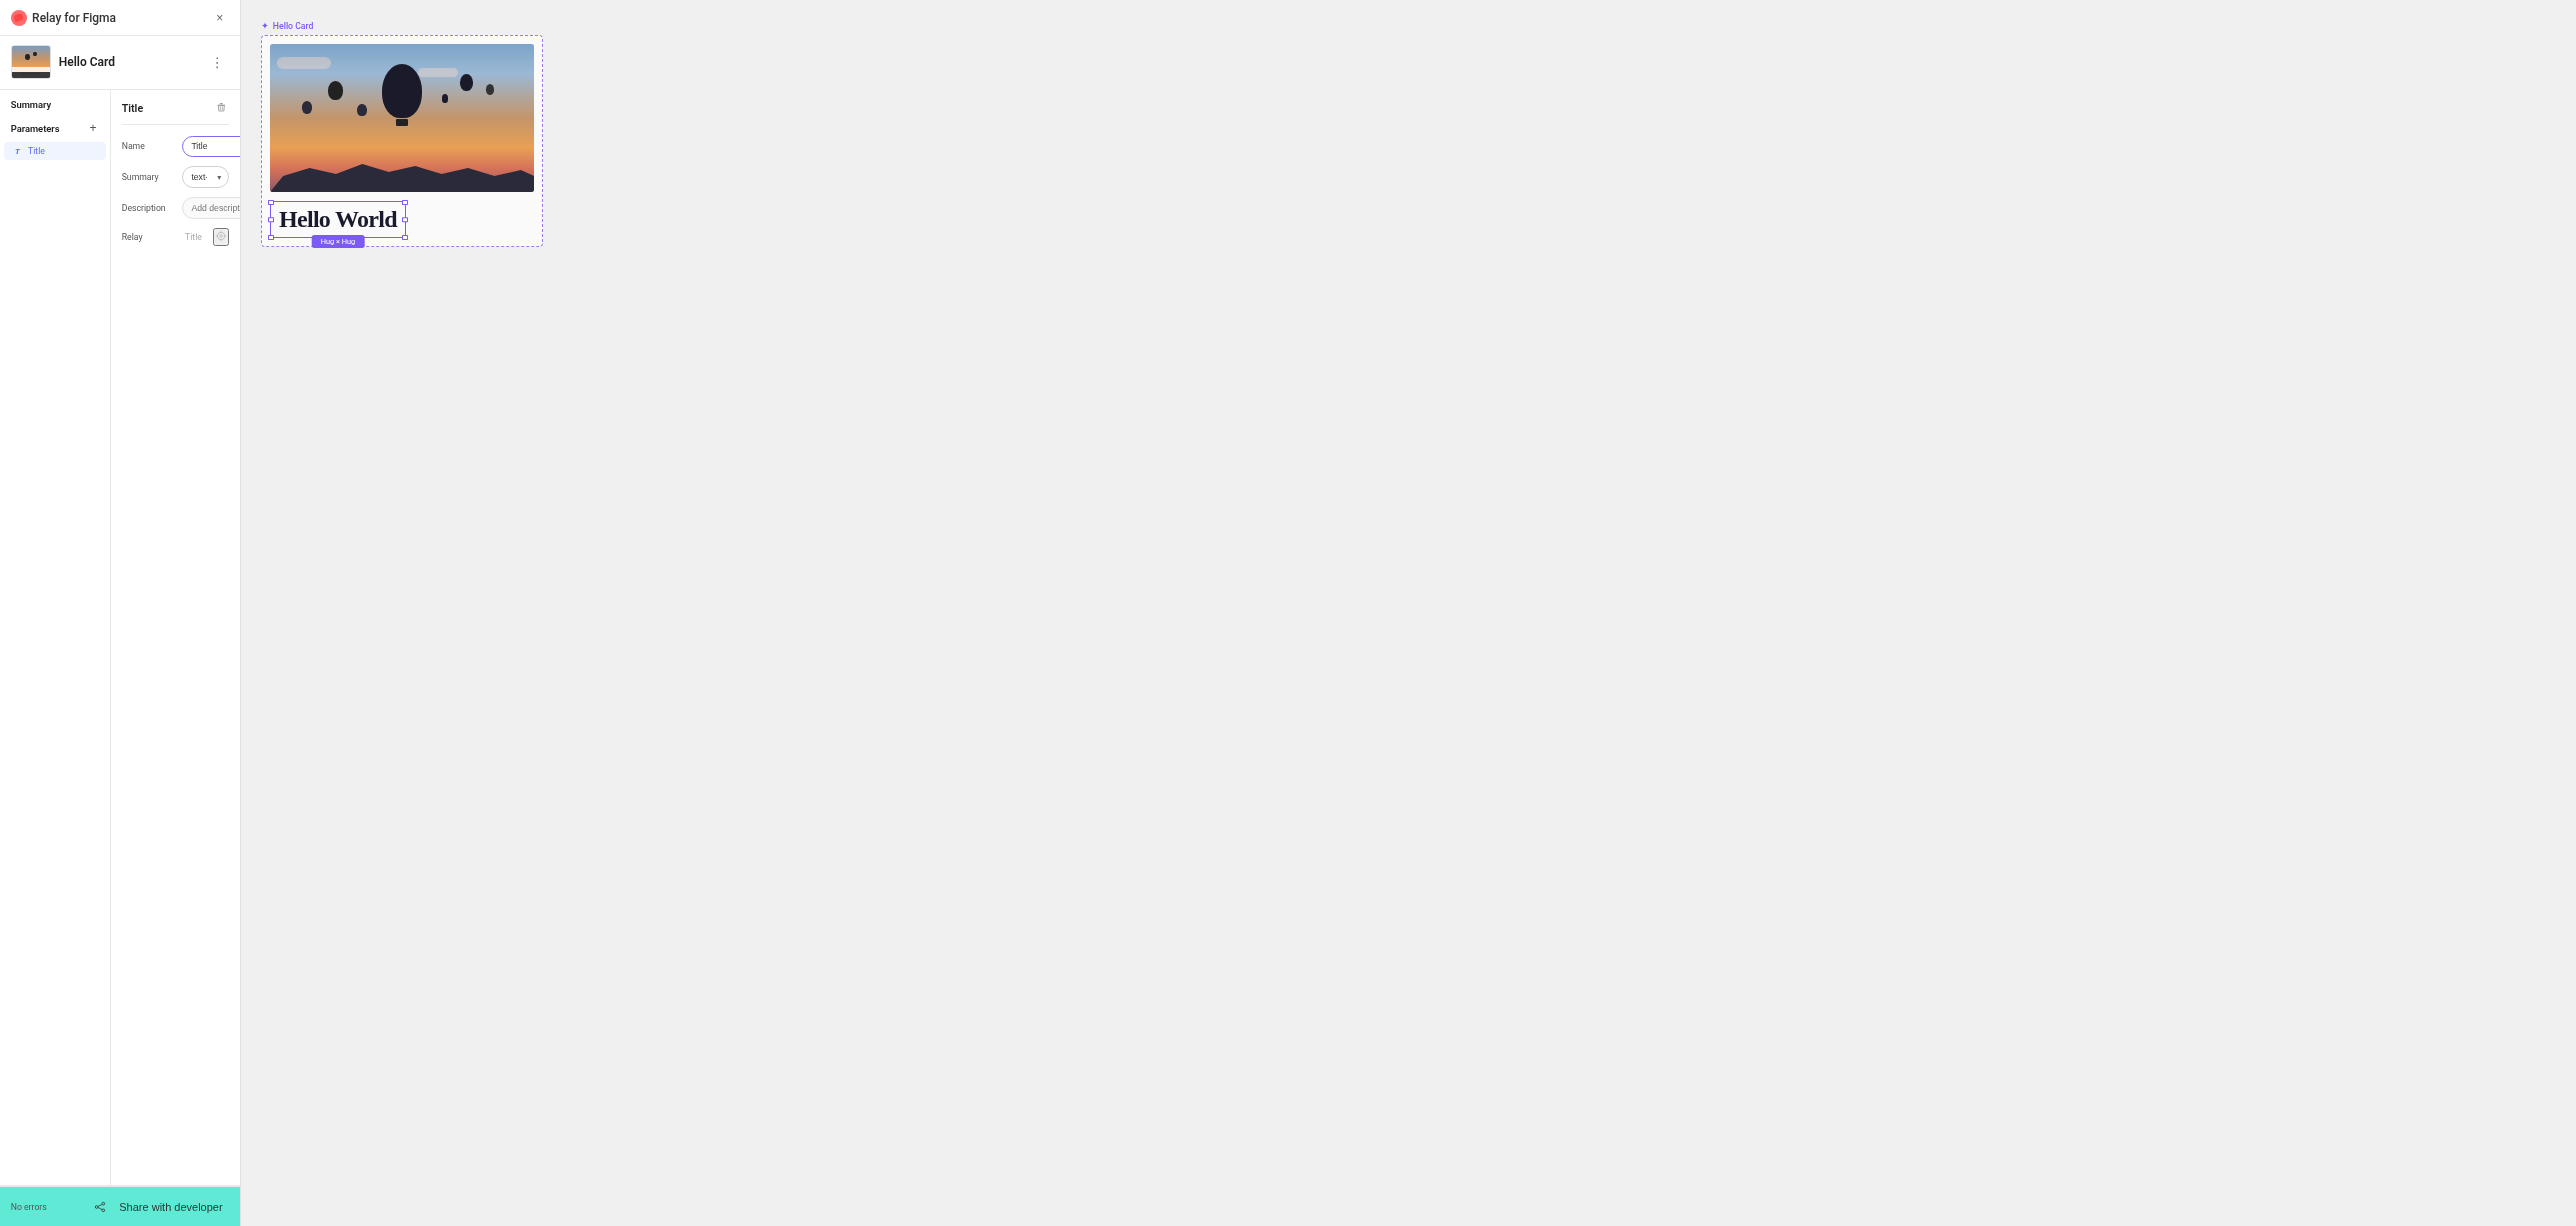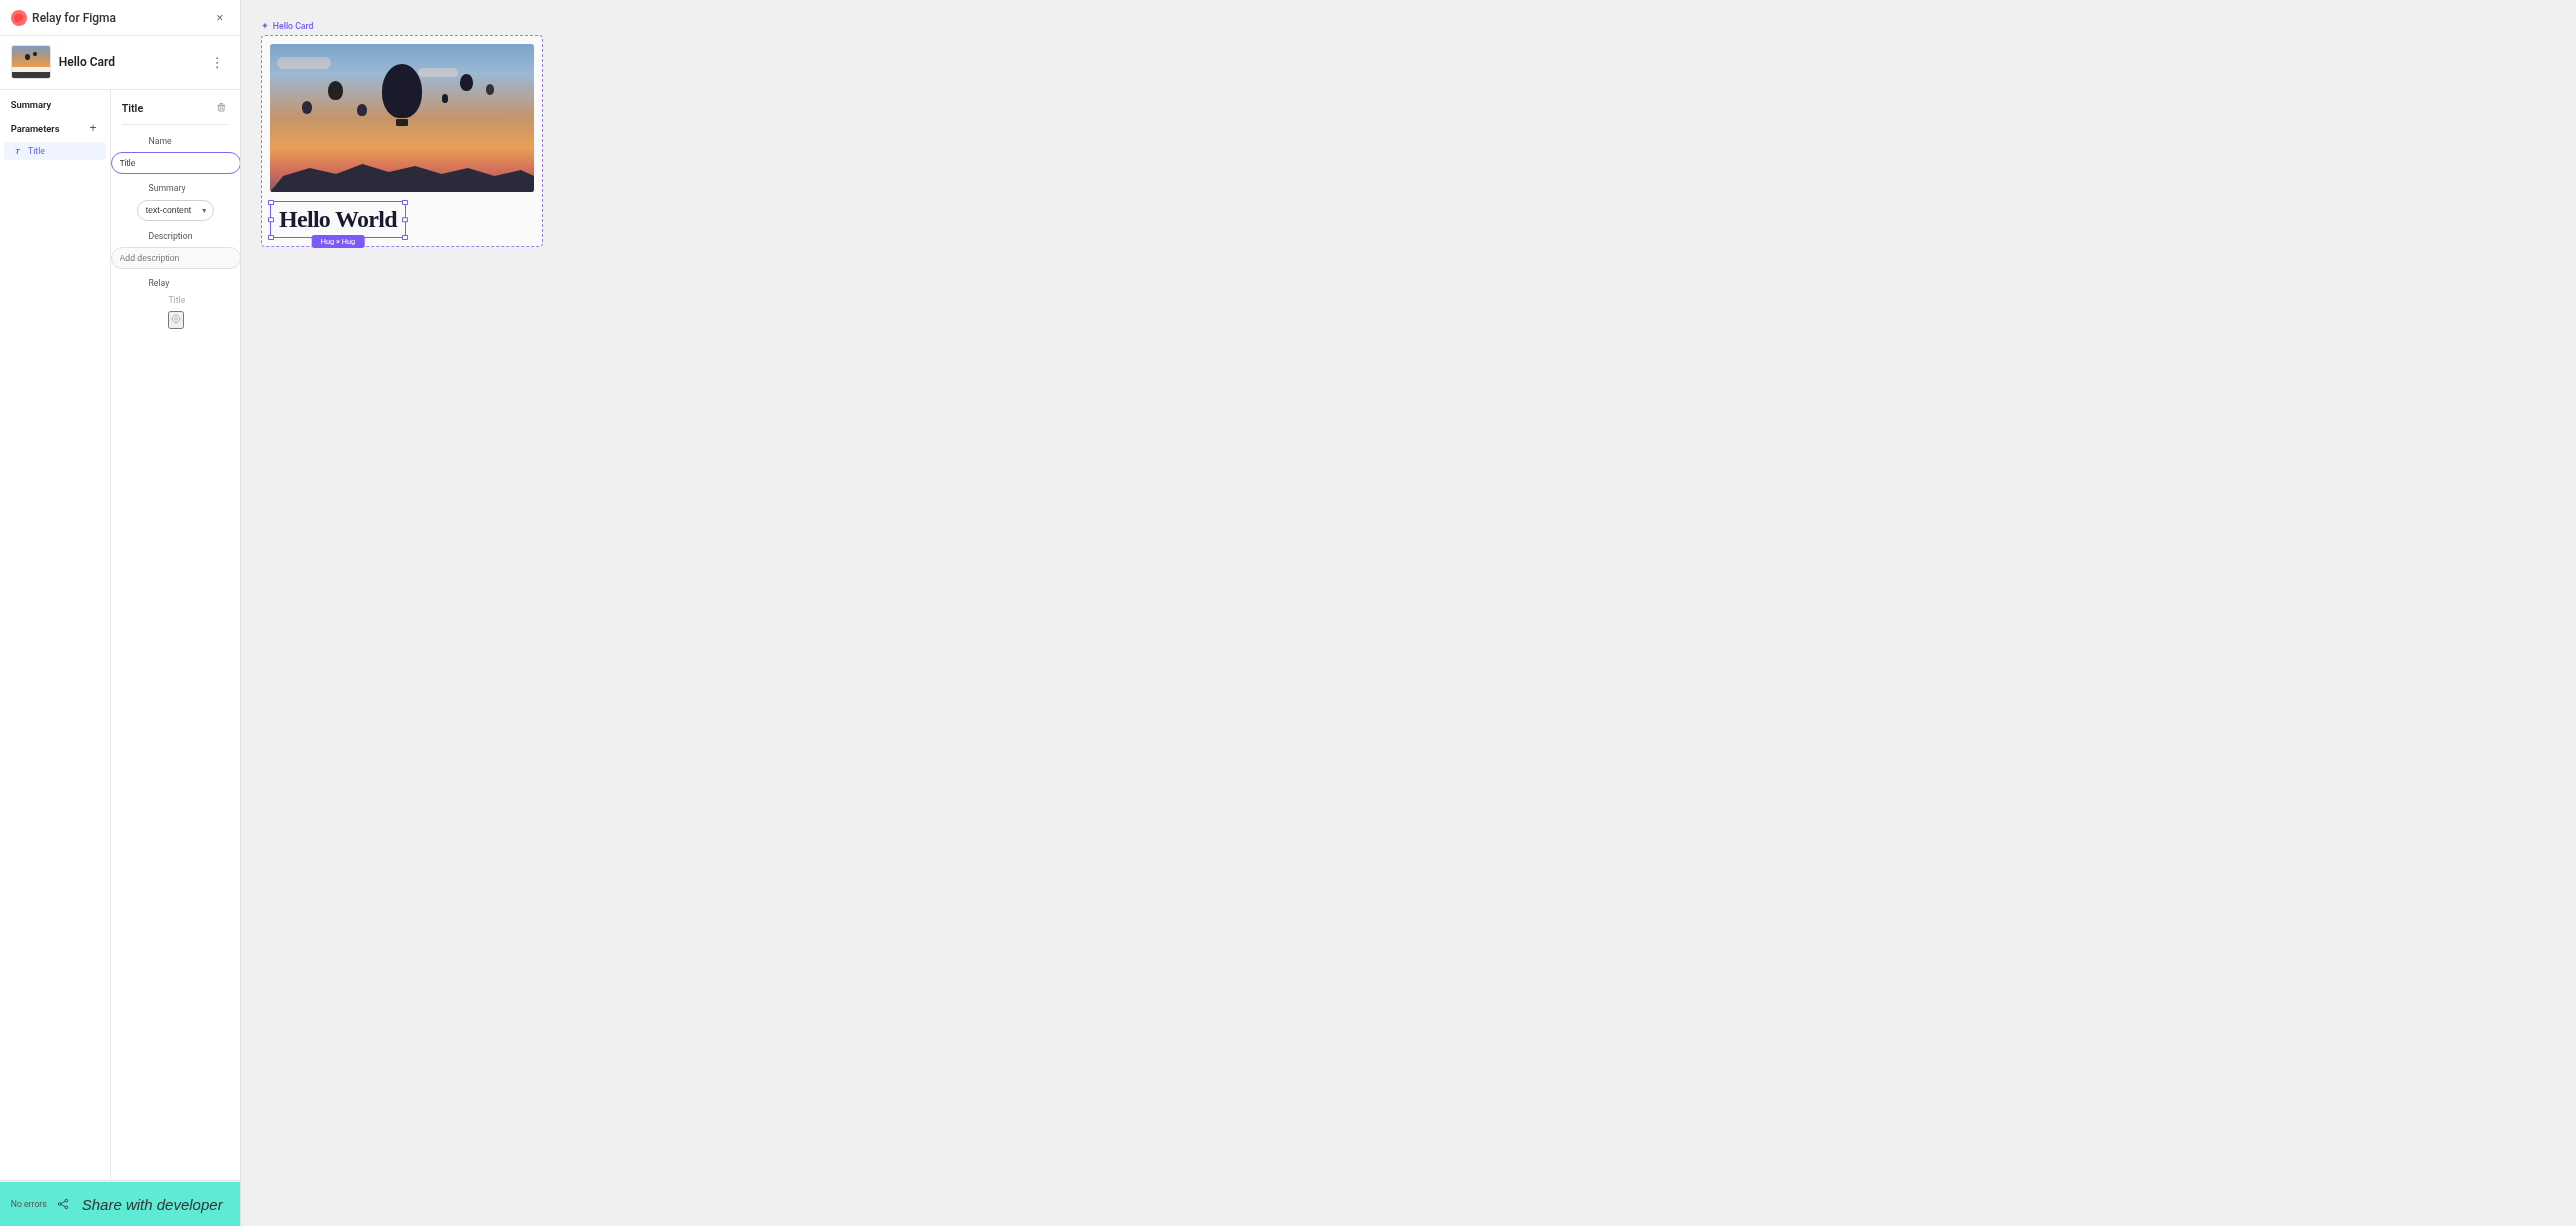--- a/index.html
+++ b/index.html
@@ -269,21 +269,20 @@
       font-size: 10.7px;
       padding: 2.7px;
       border-radius: 2px;
     }
 
     .field-row {
       display: flex;
       align-items: center;
       margin-bottom: 9.4px;
       gap: 6.7px;
-      flex-direction: column;
     }
 
     .field-label {
       font-size: 8.7px;
       color: #555;
       min-width: 54px;
     }
 
     .field-input {
       flex: 1;
@@ -363,26 +362,25 @@
       color: #555;
     }
 
     .share-btn {
       display: flex;
       align-items: center;
       gap: 13px;
       border: none;
       background: transparent;
       cursor: pointer;
-      font-size: 15px;
+      font-size: 11px;
       font-weight: 500;
       color: #333;
       padding: 4px 6.7px;
       border-radius: 4px;
-      font-style: italic;
     }
 
     
     .canvas-area {
       flex: 1;
       background: #f0f0f0;
       display: flex;
       align-items: flex-start;
       justify-content: flex-start;
       padding: 20px;

